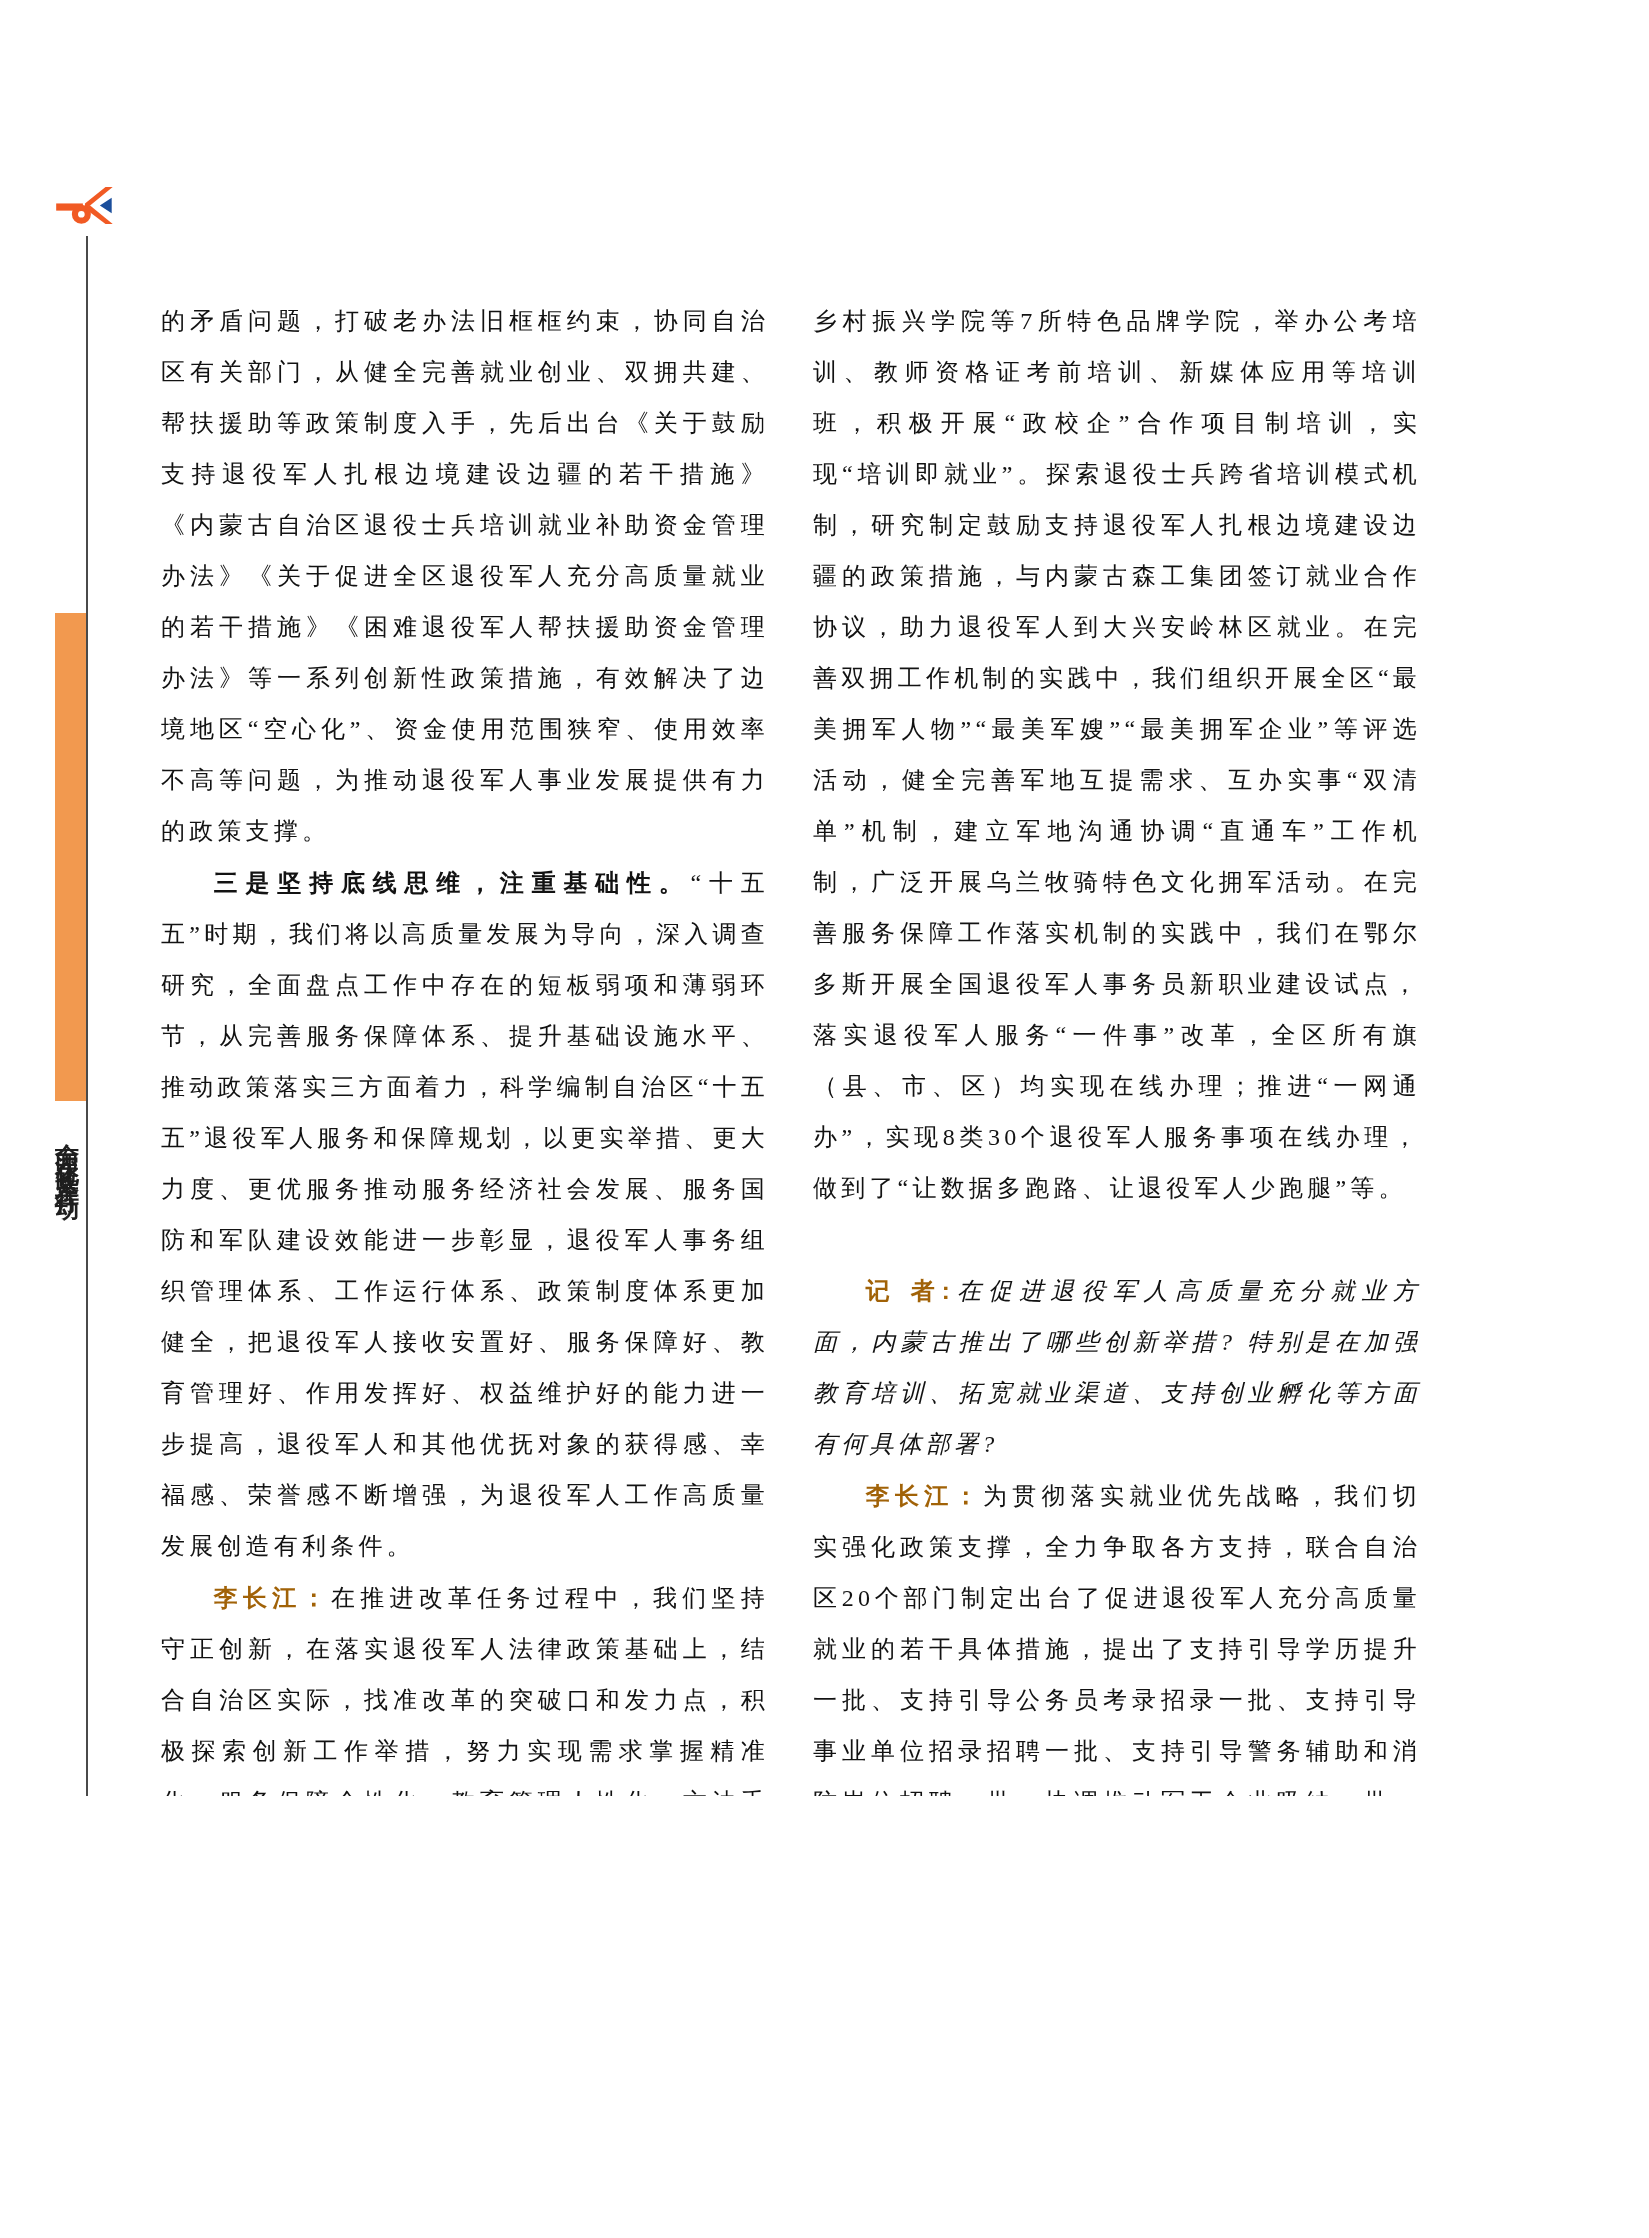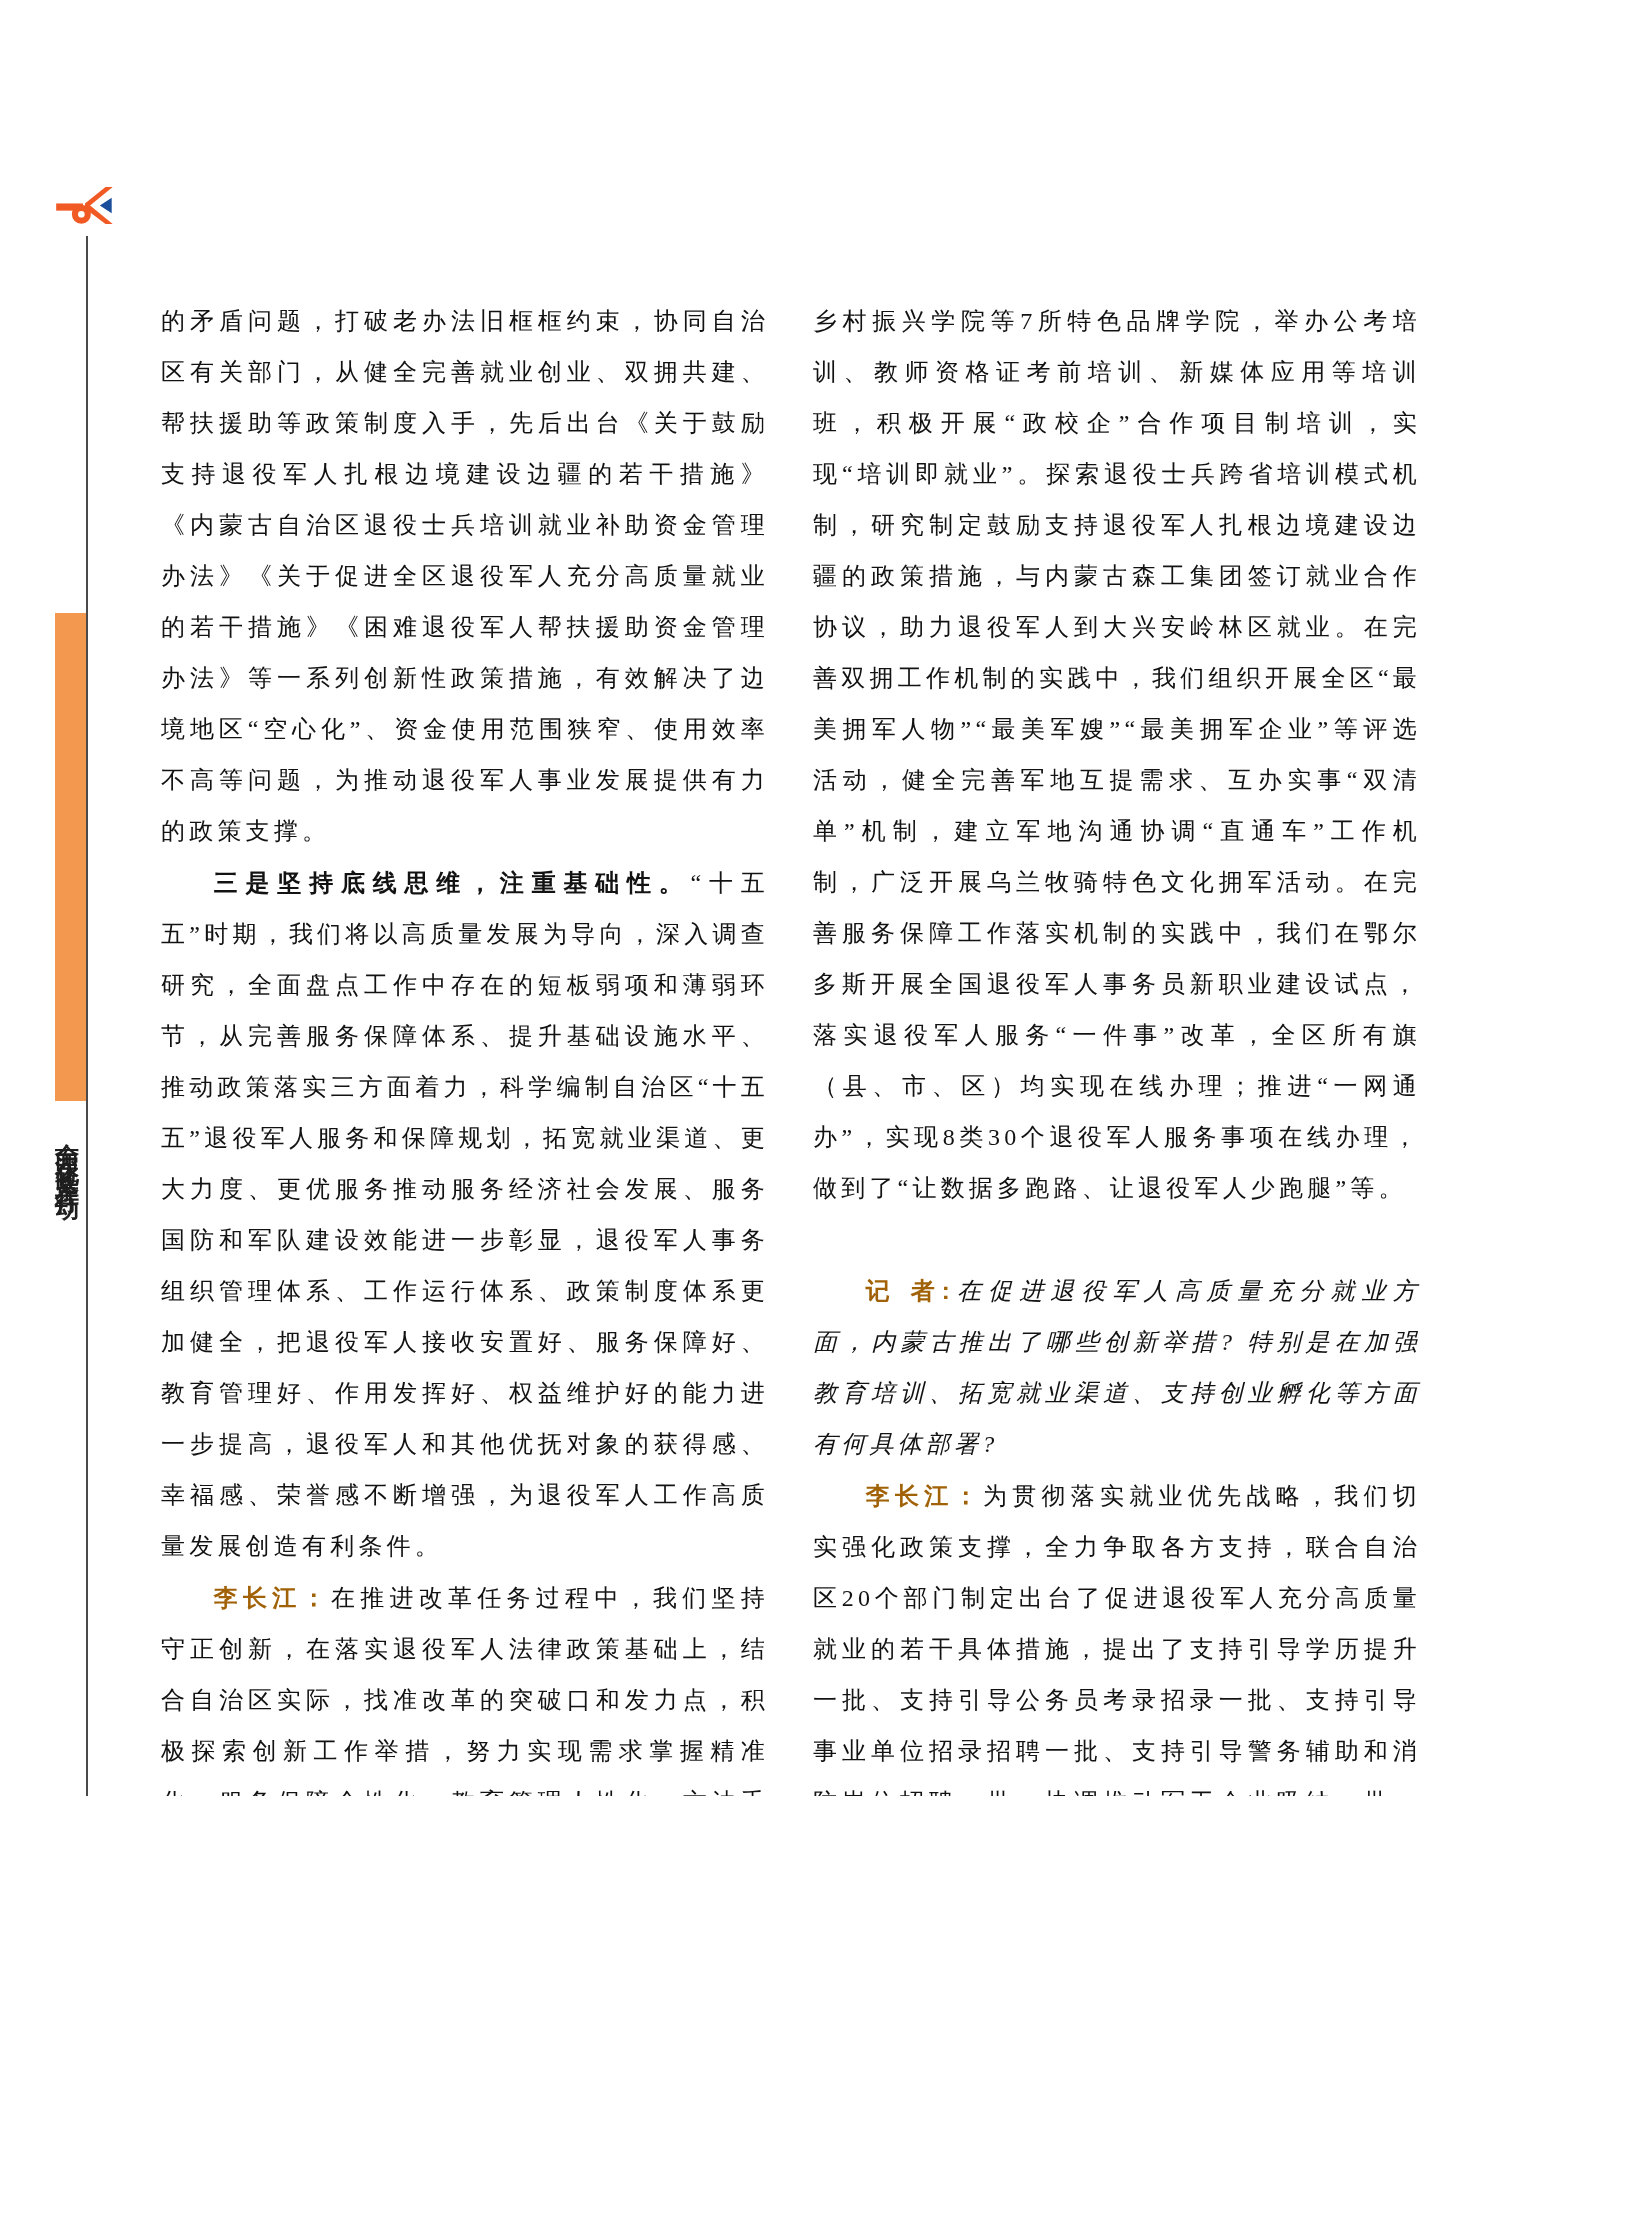--- a/index.html
+++ b/index.html
@@ -83,21 +83,21 @@
   </svg>
 
   <div class="vrule"></div>
 
   <div class="orange-bar"></div>
 
   <div class="side-label">全面深化改革在行动</div>
 
   <div class="col col-left">
     <p><span>的矛盾问题，打破老办法旧框框约束，协同自治区有关部门，从健全完善就业创业、双拥共建、帮扶援助等政策制度入手，先后出台《关于鼓励支持退役军人扎根边境建设边疆的若干措施》《内蒙古自治区退役士兵培训就业补助资金管理办法》《关于促进全区退役军人充分高质量就业的若干措施》《困难退役军人帮扶援助资金管理办法》等一系列创新性政策措施，有效解决了边境地区“空心化”、资金使用范围狭窄、使用效率不高等问题，为推动退役军人事业发展提供有力的政策支撑。</span></p>
-    <p class="indent"><span class="lead-bold">三是坚持底线思维，注重基础性。</span><span>“十五五”时期，我们将以高质量发展为导向，深入调查研究，全面盘点工作中存在的短板弱项和薄弱环节，从完善服务保障体系、提升基础设施水平、推动政策落实三方面着力，科学编制自治区“十五五”退役军人服务和保障规划，拓宽就业渠道、更大力度、更优服务推动服务经济社会发展、服务国防和军队建设效能进一步彰显，退役军人事务组织管理体系、工作运行体系、政策制度体系更加健全，把退役军人接收安置好、服务保障好、教育管理好、作用发挥好、权益维护好的能力进一步提高，退役军人和其他优抚对象的获得感、幸福感、荣誉感不断增强，为退役军人工作高质量发展创造有利条件。</span></p>
+    <p class="indent"><span class="lead-bold">三是坚持底线思维，注重基础性。</span><span>“十五五”时期，我们将以高质量发展为导向，深入调查研究，全面盘点工作中存在的短板弱项和薄弱环节，从完善服务保障体系、提升基础设施水平、推动政策落实三方面着力，科学编制自治区“十五五”退役军人服务和保障规划，以更实举措、更大力度、更优服务推动服务经济社会发展、服务国防和军队建设效能进一步彰显，退役军人事务组织管理体系、工作运行体系、政策制度体系更加健全，把退役军人接收安置好、服务保障好、教育管理好、作用发挥好、权益维护好的能力进一步提高，退役军人和其他优抚对象的获得感、幸福感、荣誉感不断增强，为退役军人工作高质量发展创造有利条件。</span></p>
     <p class="indent"><span class="speaker">李长江：</span><span>在推进改革任务过程中，我们坚持守正创新，在落实退役军人法律政策基础上，结合自治区实际，找准改革的突破口和发力点，积极探索创新工作举措，努力实现需求掌握精准化、服务保障个性化、教育管理人性化、方法手段信息化。比如，在完善就业支持体系的实践中，我们依托高校建立退役军人产业学院、</span></p>
   </div>
 
   <div class="col col-right">
     <p><span>乡村振兴学院等7所特色品牌学院，举办公考培训、教师资格证考前培训、新媒体应用等培训班，积极开展“政校企”合作项目制培训，实现“培训即就业”。探索退役士兵跨省培训模式机制，研究制定鼓励支持退役军人扎根边境建设边疆的政策措施，与内蒙古森工集团签订就业合作协议，助力退役军人到大兴安岭林区就业。在完善双拥工作机制的实践中，我们组织开展全区“最美拥军人物”“最美军嫂”“最美拥军企业”等评选活动，健全完善军地互提需求、互办实事“双清单”机制，建立军地沟通协调“直通车”工作机制，广泛开展乌兰牧骑特色文化拥军活动。在完善服务保障工作落实机制的实践中，我们在鄂尔多斯开展全国退役军人事务员新职业建设试点，落实退役军人服务“一件事”改革，全区所有旗（县、市、区）均实现在线办理；推进“一网通办”，实现8类30个退役军人服务事项在线办理，做到了“让数据多跑路、让退役军人少跑腿”等。</span></p>
     <p class="indent gap question"><span class="speaker">记 者:</span><span>在促进退役军人高质量充分就业方面，内蒙古推出了哪些创新举措? 特别是在加强教育培训、拓宽就业渠道、支持创业孵化等方面有何具体部署?</span></p>
     <p class="indent"><span class="speaker">李长江：</span><span>为贯彻落实就业优先战略，我们切实强化政策支撑，全力争取各方支持，联合自治区20个部门制定出台了促进退役军人充分高质量就业的若干具体措施，提出了支持引导学历提升一批、支持引导公务员考录招录一批、支持引导事业单位招录招聘一批、支持引导警务辅助和消防岗位招聘一批、协调推动军工企业吸纳一批、引导推动国有企业吸纳一批、支持鼓励民营企业吸纳一批、支持引导投身乡村振兴一批、支持引导兜底帮扶一批的“九个一批”教育管理好，大力拓宽刚性就业渠道。在全面落实国家已出台政策的基础上，提出一系列创</span></p>
   </div>
 
   <div class="footer">

